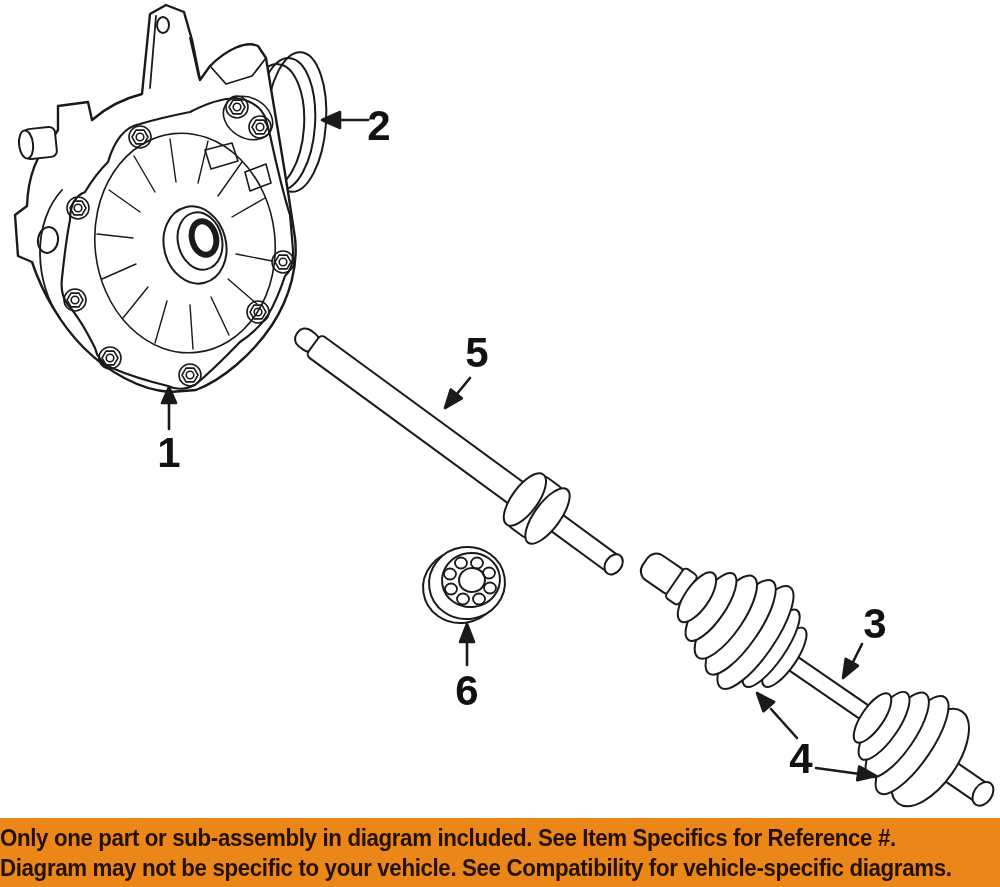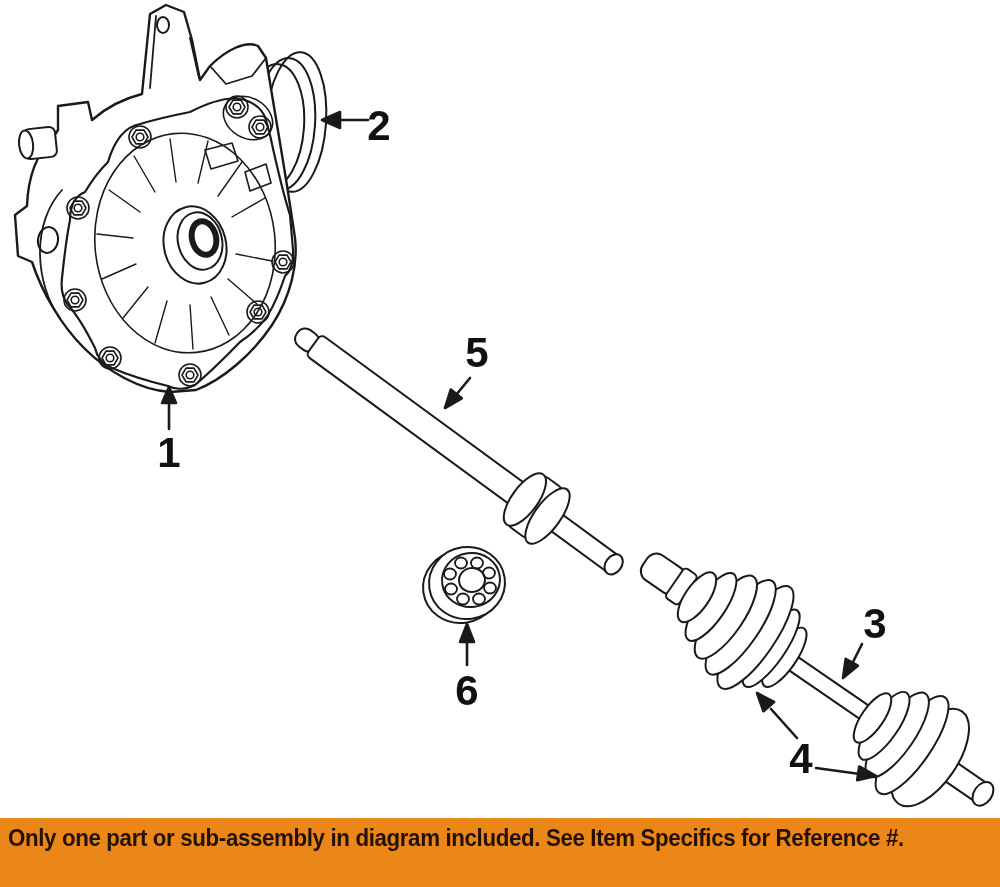--- a/index.html
+++ b/index.html
@@ -3,21 +3,21 @@
 <meta charset="utf-8">
 <style>
   html,body{margin:0;padding:0;background:#fff;}
   .screenshot{position:relative;width:1000px;height:887px;background:#ffffff;overflow:hidden;
               font-family:"Liberation Sans",sans-serif;}
   .drawing{position:absolute;left:0;top:0;}
   svg text.callout-num{font-family:"Liberation Sans",sans-serif;font-weight:bold;font-size:42px;fill:#111;}
   .banner{position:absolute;left:0;bottom:0;width:1000px;height:69px;background:#EA8718;
           color:#241104;font-weight:bold;font-size:24px;line-height:30px;padding-top:5px;
           box-sizing:border-box;overflow:hidden;}
-  .banner .line{white-space:nowrap;padding-left:8px;}
+  .banner .line{white-space:nowrap;}
   .banner .line span{display:inline-block;transform:scaleX(0.93);transform-origin:left center;
                      letter-spacing:-0.4px;}
 </style>
 </head>
 <body>
 
 <div class="screenshot">
 
   <svg class="drawing" width="1000" height="818" viewBox="0 0 1000 818" fill="none" stroke="#1A1A1A" stroke-width="2" stroke-linejoin="round" stroke-linecap="round">
 
@@ -195,15 +195,18 @@
         <polygon points="467,624 460,642 474,642" fill="#1A1A1A"></polygon>
         <text class="callout-num" x="467" y="705" text-anchor="middle" stroke="none">6</text>
       </g>
     </g>
   </svg>
 
   <div class="banner">
     <div class="line">
       <span>Only one part or sub-assembly in diagram included. See Item Specifics for Reference #.</span>
     </div>
+    <div class="line">
+      <span>Diagram may not be specific to your vehicle. See Compatibility for vehicle-specific diagrams.</span>
+    </div>
   </div>
 
 </div>
 
 </body></html>

